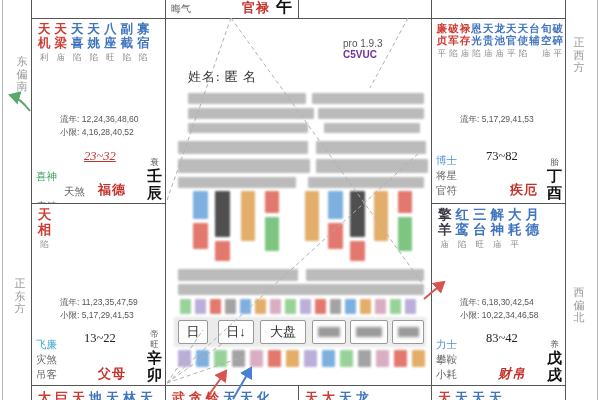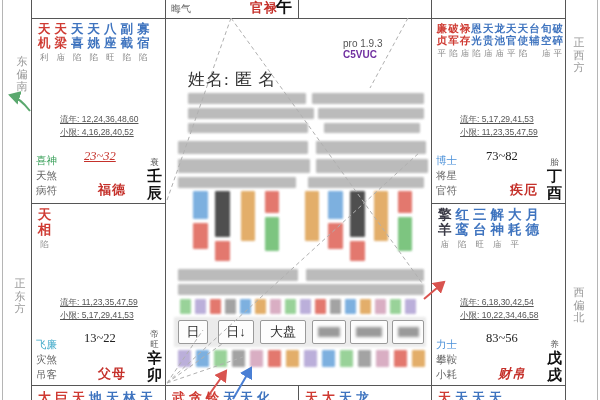--- a/index.html
+++ b/index.html
@@ -5,40 +5,40 @@
   html,body{margin:0;padding:0;background:#fff;}
   #stage{position:relative;width:600px;height:400px;background:#fff;overflow:hidden;
          font-family:"Liberation Sans","DejaVu Sans",sans-serif;color:#222;}
   .gridline{position:absolute;background:#565656;}
   .outerline{position:absolute;background:#b5b5b5;}
   .cell{position:absolute;overflow:hidden;}
   .starrow{position:absolute;top:4px;left:4px;display:flex;}
   .vcol{display:flex;flex-direction:column;align-items:center;}
   .vcol span{display:block;text-align:center;}
   .status{font-size:8.5px;color:#8a8a8a;margin-top:2px;}
-  .ln{position:absolute;font-size:8.5px;color:#555;line-height:13px;white-space:nowrap;text-decoration:underline;}
+  .ln{position:absolute;font-size:8.5px;color:#555;line-height:13px;white-space:nowrap;}
   .gods{position:absolute;font-size:10.5px;line-height:15px;color:#666;}
   .age{position:absolute;font-size:12.5px;color:#222;font-family:"Liberation Serif","DejaVu Serif",serif;}
   .palace{position:absolute;font-size:13px;font-weight:700;color:#c5312b;letter-spacing:1px;}
   .sb{position:absolute;display:flex;flex-direction:column;align-items:center;}
   .sb .stage{font-size:8.5px;color:#555;line-height:10px;}
   .sb .big{font-size:15px;font-weight:600;color:#111;line-height:17px;}
   .topgod{position:absolute;left:5px;bottom:2px;font-size:10px;color:#666;}
   .toppalace{position:absolute;bottom:1px;font-size:13px;font-weight:700;color:#c5312b;letter-spacing:1px;}
   .topbranch{position:absolute;bottom:0;font-size:16px;font-weight:600;color:#111;}
   .botchars{position:absolute;top:2px;left:6px;display:flex;gap:4px;font-size:13px;font-weight:700;line-height:20px;}
   .compass{position:absolute;font-size:11px;color:#999;line-height:12.5px;width:12px;text-align:center;}
   .mblock{position:absolute;filter:blur(1.3px);opacity:.9;border-radius:1px;}
   .toolbtn{position:absolute;height:24px;background:#fdfdfd;border:1px solid #9a9a9a;border-radius:2px;
            font-size:13px;color:#2b2b2b;display:flex;align-items:center;justify-content:center;box-sizing:border-box;}
   .toolbtn .blurbar{width:70%;height:10px;background:#9a9a9a;filter:blur(1.5px);}
   #title{position:absolute;font-size:19px;color:#333;letter-spacing:2px;font-family:"Liberation Serif","DejaVu Serif",serif;}
   #version{position:absolute;font-size:10px;color:#555;}
   #code{position:absolute;font-size:10px;font-weight:700;color:#7030a0;}
-  .inforow{position:absolute;font-size:17px;color:#333;letter-spacing:1px;font-family:"Liberation Serif","DejaVu Serif",serif;}
+  .inforow{position:absolute;font-size:13px;color:#333;letter-spacing:1px;font-family:"Liberation Serif","DejaVu Serif",serif;}
   svg.overlay{position:absolute;left:0;top:0;pointer-events:none;}
 </style>
 </head>
 <body>
 
 <div id="stage">
 
   <div class="outerline" style="left:2px;top:0;width:1px;height:400px;"></div>
   <div class="outerline" style="left:597px;top:0;width:1px;height:400px;"></div>
 
@@ -163,21 +163,21 @@
       <line x1="167" y1="383" x2="420" y2="152"></line>
     </g>
     <line x1="206" y1="399" x2="226" y2="371" stroke="#d9534f" stroke-width="2" marker-end="url(#ar)"></line>
     <line x1="233" y1="399" x2="251" y2="368" stroke="#4a7fd4" stroke-width="2" marker-end="url(#ab)"></line>
     <line x1="424" y1="299" x2="444" y2="282" stroke="#d9534f" stroke-width="2" marker-end="url(#ar)"></line>
     <path d="M30,111 Q20,98 10,95" stroke="#5aa86e" stroke-width="2" fill="none" marker-end="url(#ag)"></path>
   </svg>
 
     <div class="cell" style="left: 166px; top: 0px; width: 132px; height: 18px;">
       <div class="topgod">晦气</div>
-      <div class="toppalace" style="right: 20px; margin-left: 24px;">官禄</div>
+      <div class="toppalace" style="right: 28px; margin-left: 24px;">官禄</div>
       <div class="topbranch" style="right: 6px;">午</div>
     </div>
     <div class="cell" style="left: 32px; top: 19px; width: 133px; height: 184px;">
       <div class="starrow">
         <div class="vcol" style="width: 16.5px;">
           <span style="font-size: 12.5px; line-height: 13.5px; font-weight: 700; color: rgb(207, 59, 51);">天</span>
           <span style="font-size: 12.5px; line-height: 13.5px; font-weight: 700; color: rgb(207, 59, 51);">机</span>
           <div class="status">利</div>
         </div>
         <div class="vcol" style="width: 16.5px;">
@@ -207,22 +207,22 @@
         </div>
         <div class="vcol" style="width: 16.5px;">
           <span style="font-size: 12.5px; line-height: 13.5px; font-weight: 700; color: rgb(63, 116, 191);">寡</span>
           <span style="font-size: 12.5px; line-height: 13.5px; font-weight: 700; color: rgb(63, 116, 191);">宿</span>
           <div class="status">陷</div>
         </div>
       </div>
       <div class="ln" style="left: 28px; top: 94px;">流年: 12,24,36,48,60</div>
       <div class="ln" style="left: 28px; top: 107px;">小限: 4,16,28,40,52</div>
       <div class="gods" style="left: 4px; top: 134px;">
-        <div style="color: rgb(58, 160, 90);">喜神</div>
-        <div style="color: rgb(102, 102, 102);">天煞</div>
+        <div style="color: rgb(58, 160, 90); margin-top: 16px;">喜神</div>
+        <div style="color: rgb(102, 102, 102); margin-left: 28px;">天煞</div>
         <div style="color: rgb(102, 102, 102);">病符</div>
       </div>
       <div class="age" style="left: 52px; top: 130px; color: rgb(197, 49, 43); text-decoration: underline; font-style: italic;">23~32</div>
       <div class="palace" style="left: 66px; top: 162px;">福德</div>
       <div class="sb" style="right: 3px; bottom: 2px;">
         <div class="stage">衰</div>
         <div class="big">壬</div>
         <div class="big">辰</div>
       </div>
     </div>
@@ -302,21 +302,20 @@
           <span style="font-size: 10.5px; line-height: 11.5px; font-weight: 700; color: rgb(63, 116, 191);">空</span>
           <div class="status">庙</div>
         </div>
         <div class="vcol" style="width: 11.6px;">
           <span style="font-size: 10.5px; line-height: 11.5px; font-weight: 700; color: rgb(63, 116, 191);">破</span>
           <span style="font-size: 10.5px; line-height: 11.5px; font-weight: 700; color: rgb(63, 116, 191);">碎</span>
           <div class="status">平</div>
         </div>
       </div>
       <div class="ln" style="left: 28px; top: 94px;">流年: 5,17,29,41,53</div>
-      <div class="ln" style="left: 28px; top: 107px;">小限: 11,23,35,47,59</div>
       <div class="gods" style="left: 4px; top: 134px;">
         <div style="color: rgb(74, 144, 217);">博士</div>
         <div style="color: rgb(102, 102, 102);">将星</div>
         <div style="color: rgb(102, 102, 102);">官符</div>
       </div>
       <div class="age" style="left: 54px; top: 130px;">73~82</div>
       <div class="palace" style="left: 66px; top: 162px; margin-left: 12px;">疾厄</div>
       <div class="sb" style="right: 3px; bottom: 2px;">
         <div class="stage">胎</div>
         <div class="big">丁</div>
@@ -356,21 +355,21 @@
           <div class="status">&nbsp;</div>
         </div>
       </div>
       <div class="ln" style="left: 28px; top: 92px;">流年: 6,18,30,42,54</div>
       <div class="ln" style="left: 28px; top: 105px;">小限: 10,22,34,46,58</div>
       <div class="gods" style="left: 4px; top: 133px;">
         <div style="color: rgb(74, 144, 217);">力士</div>
         <div style="color: rgb(102, 102, 102);">攀鞍</div>
         <div style="color: rgb(102, 102, 102);">小耗</div>
       </div>
-      <div class="age" style="left: 54px; top: 127px;">83~56</div>
+      <div class="age" style="left: 54px; top: 127px;">83~42</div>
       <div class="palace" style="left: 66px; top: 161px; font-style: italic;">财帛</div>
       <div class="sb" style="right: 3px; bottom: 2px;">
         <div class="stage">养</div>
         <div class="big">戊</div>
         <div class="big">戌</div>
       </div>
     </div>
     <div class="cell" style="left: 32px; top: 386px; width: 133px; height: 14px;">
       <div class="botchars">
         <span style="color: rgb(207, 59, 51);">太</span>

